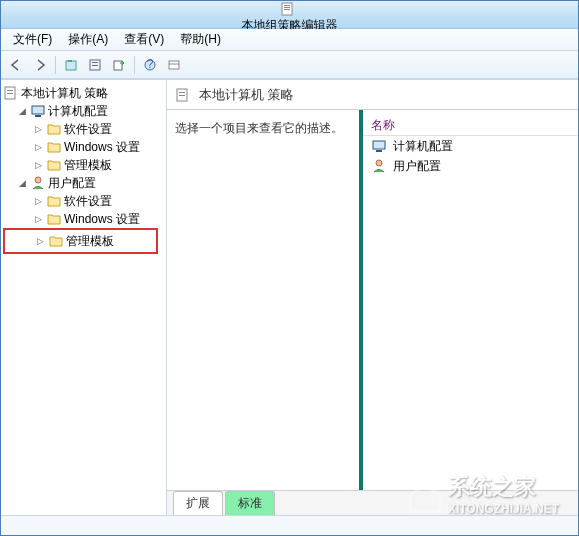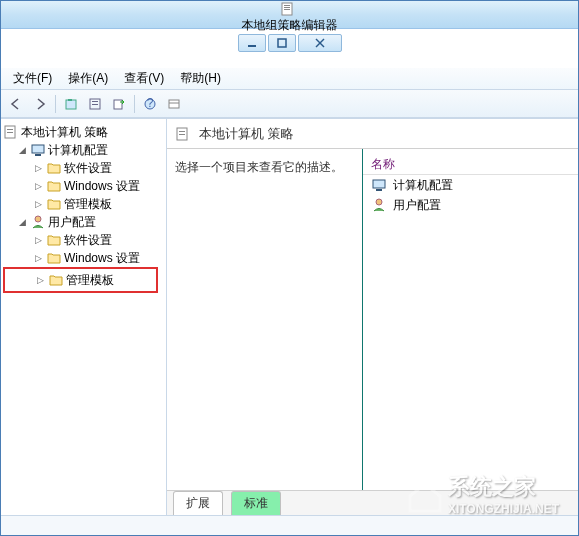--- a/index.html
+++ b/index.html
@@ -7,21 +7,21 @@
 
 .window { width: 579px; height: 536px; border: 1px solid #4a7db5; background: #fff; display: flex; flex-direction: column; }
 
 .titlebar { height: 28px; background: linear-gradient(to bottom, #dff0fb 0%, #c5e2f6 50%, #b5d9f3 100%); display: flex; align-items: center; padding: 0 4px; border-bottom: 1px solid #9ac3e8; flex-direction: column; }
 .title-icon { width: 16px; height: 16px; margin-right: 4px; }
 .title-text { flex: 1; color: #000; }
 .win-btns { display: flex; gap: 2px; }
 .win-btn { width: 28px; height: 18px; background: linear-gradient(to bottom, #e8f3fc, #c7e3f7); border: 1px solid #8fb8dc; border-radius: 2px; display: flex; align-items: center; justify-content: center; color: #2a5a8a; cursor: default; }
 .win-btn.close { width: 44px; background: linear-gradient(to bottom, #e8f3fc, #c7e3f7); }
 
-.menubar { height: 22px; background: linear-gradient(to bottom, #fafcfe, #eef6fc); border-bottom: 1px solid #c9d8e8; display: flex; align-items: center; padding: 0 4px; margin-top: 39px; }
+.menubar { height: 22px; background: linear-gradient(to bottom, #fafcfe, #eef6fc); border-bottom: 1px solid #c9d8e8; display: flex; align-items: center; padding: 0 4px; }
 .menu-item { padding: 2px 8px; color: #000; }
 
 .toolbar { height: 28px; background: linear-gradient(to bottom, #f7fafd, #e8f2fa); border-bottom: 1px solid #c9d8e8; display: flex; align-items: center; padding: 0 4px; gap: 2px; }
 .tb-btn { width: 22px; height: 22px; display: flex; align-items: center; justify-content: center; border: 1px solid transparent; }
 .tb-sep { width: 1px; height: 18px; background: #c0d0e0; margin: 0 2px; }
 
 .content { flex: 1; display: flex; border-top: 1px solid #c9d8e8; min-height: 0; }
 
 .tree-panel { width: 166px; background: #fff; border-right: 1px solid #c9d8e8; padding: 4px 2px; overflow: auto; }
 .tree-node { display: flex; align-items: center; height: 18px; padding: 1px 0; white-space: nowrap; }
@@ -30,27 +30,27 @@
 .tree-label { color: #000; }
 .indent-1 { padding-left: 14px; }
 .indent-2 { padding-left: 30px; }
 .highlighted { border: 2px solid #e03030; padding: 2px 0; margin-right: 6px; }
 
 .right-panel { flex: 1; display: flex; flex-direction: column; background: #fff; min-height: 0; }
 .header-row { height: 30px; background: #fff; border-bottom: 1px solid #d0d0d0; display: flex; align-items: center; padding: 0 8px; gap: 6px; }
 .header-title { font-size: 13px; color: #333; }
 
 .details-area { flex: 1; display: flex; border-bottom: 1px solid #d0d0d0; min-height: 0; }
-.desc-col { width: 196px; border-right: 1px solid #0f766e; padding: 10px 8px; color: #333; }
+.desc-col { width: 196px; border-right: 4px solid #0f766e; padding: 10px 8px; color: #333; }
 .name-col { flex: 1; padding: 6px 0; }
 .name-header { height: 20px; border-bottom: 1px solid #e0e0e0; padding: 0 8px; display: flex; align-items: center; color: #701a75; }
 .name-item { display: flex; align-items: center; height: 20px; padding: 1px 8px; gap: 4px; }
 
 .tabs-row { height: 24px; display: flex; align-items: flex-end; padding: 0 6px; background: #f5f5f5; }
-.tab { padding: 3px 12px; background: #fff; border: 1px solid #c0c0c0; border-bottom: none; margin-right: 8px; border-radius: 3px 3px 0 0; color: #333; }
+.tab { padding: 3px 12px; background: #fff; border: 1px solid #c0c0c0; border-bottom: none; margin-right: 2px; border-radius: 3px 3px 0 0; color: #333; }
 .tab.inactive { background: #86efac; }
 
 .watermark { position: absolute; right: 20px; bottom: 20px; opacity: 0.35; display: flex; align-items: flex-end; gap: 3px; color: #fff; font-size: 20px; font-weight: bold; pointer-events: none; }
 .statusbar { height: 20px; border-top: 1px solid #c9d8e8; background: #f4f8fc; }
 
 
 svg { display: block; }
 </style>
 </head>
 <body>

